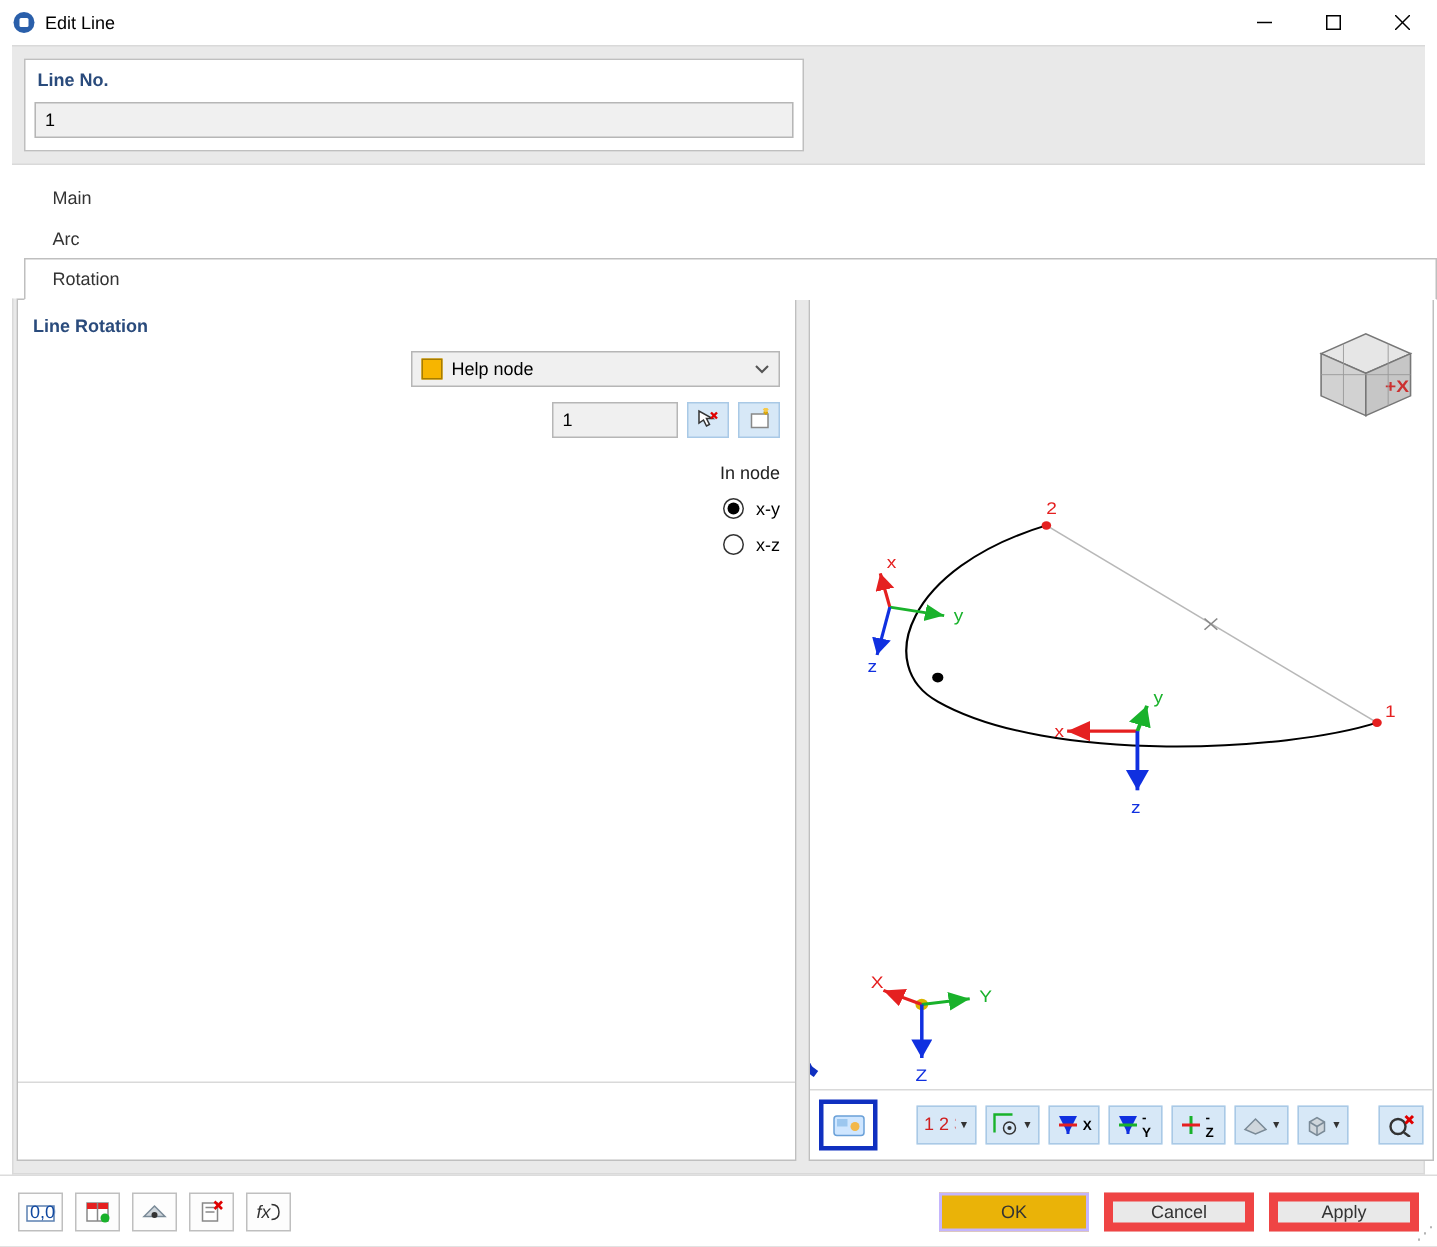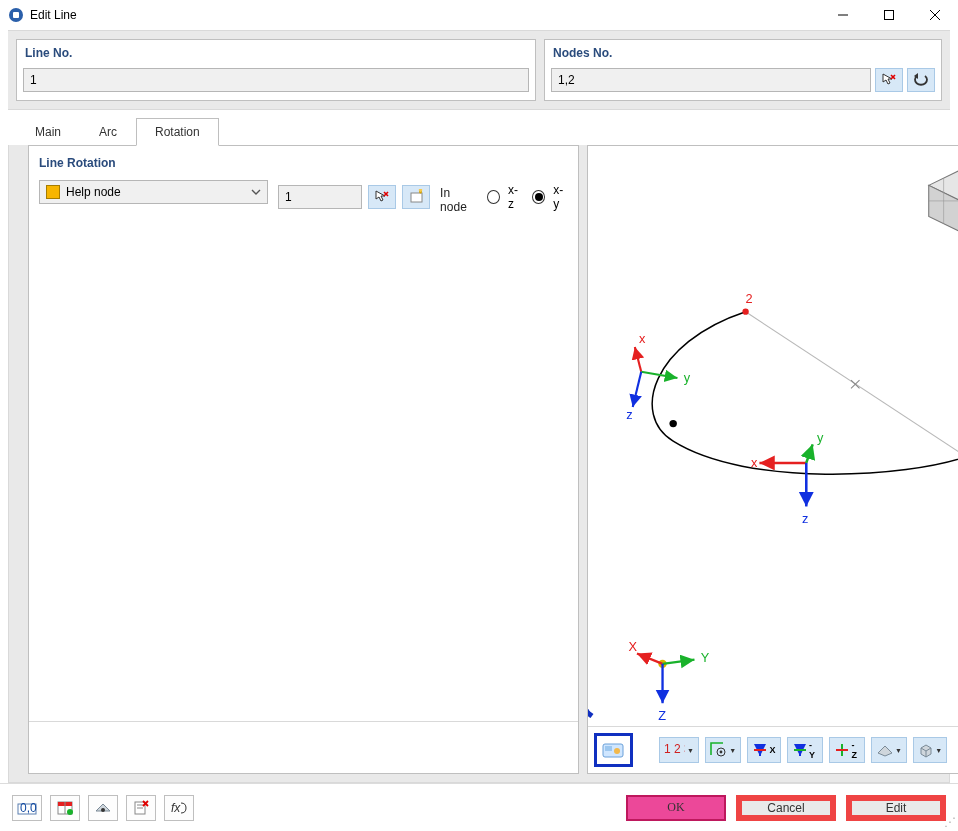--- a/index.html
+++ b/index.html
@@ -7,40 +7,40 @@
   .window { width: 958px; height: 831px; background: #fff; display: flex; flex-direction: column; }
 
   
   .titlebar { height: 30px; display: flex; align-items: center; padding: 0 0 0 8px; }
   .titlebar .icon { width: 16px; height: 16px; margin-right: 6px; }
   .titlebar .title { flex: 1; font-size: 12px; color: #000; }
   .titlebar .winbtns { display: flex; height: 100%; }
   .titlebar .winbtn { width: 46px; display: flex; align-items: center; justify-content: center; color: #000; }
 
   
-  .toprow { display: flex; gap: 8px; padding: 8px; background: #e9e9e9; border: 1px solid #d9d9d9; border-left: none; border-right: none; margin: 0 8px; }
+  .toprow { display: flex; gap: 22px; padding: 8px; background: #e9e9e9; border: 1px solid #d9d9d9; border-left: none; border-right: none; margin: 0 8px; }
   .pane { background: #fff; border: 1px solid #bfbfbf; flex: 1; min-width: 0; }
   .pane.left { flex: 0 0 520px; }
   .pane .pane-title { color: #2a4b7c; font-weight: 600; padding: 6px 8px 4px; }
   .pane .pane-row { display: flex; align-items: center; padding: 4px 6px 8px; gap: 4px; }
   .pane input.inline { flex: 1; height: 24px; border: 1px solid #b6b6b6; background: #f0f0f0; padding: 0 6px; }
   .iconbtn { width: 28px; height: 24px; display: flex; align-items: center; justify-content: center; border: 1px solid #a9c9e6; background: #d7e8f7; }
 
   
-  .tabbar { display: flex; margin: 8px 0 0 16px; }
+  .tabbar { display: flex; margin: 8px 0 0 16px; flex-direction: column; }
   .tab { padding: 6px 18px; color: #333; border: 1px solid transparent; border-bottom: none; background: transparent; }
   .tab.active { background: #fff; border: 1px solid #bfbfbf; border-bottom: 1px solid #fff; position: relative; z-index: 2; }
 
   
   .midrow { display: flex; gap: 8px; margin: -1px 8px 0 8px; flex: 1; min-height: 0; background: #e9e9e9; border: 1px solid #d9d9d9; border-top: none; padding: 0 0 8px 0; }
   .leftpanel, .rightpanel { background: #fff; border: 1px solid #bfbfbf; display: flex; flex-direction: column; }
-  .leftpanel { flex: 0 0 520px; margin-left: 19px; }
+  .leftpanel { flex: 0 0 520px; margin-left: 2px; }
   .rightpanel { flex: 1; margin-right: 8px; position: relative; }
   .section-title { color: #2a4b7c; font-weight: 600; padding: 10px 10px 6px; }
-  .formstack { padding: 4px 10px 10px; display: flex; flex-direction: row; gap: 10px; }
+  .formstack { padding: 4px 10px 10px; display: flex; flex-direction: column; gap: 10px; align-items: flex-end; }
   .select { height: 24px; border: 1px solid #b6b6b6; background: #f0f0f0; display: flex; align-items: center; padding: 0 6px; gap: 6px; width: 246px; position: relative; }
   .select .swatch { width: 14px; height: 14px; background: #f7b500; border: 1px solid #a67c00; }
   .select .chev { margin-left: auto; color: #666; }
   .fieldlabel { color: #222; }
   .hrow { display: flex; align-items: center; gap: 6px; }
   .smallinput { width: 84px; height: 24px; border: 1px solid #b6b6b6; background: #f0f0f0; padding: 0 6px; }
   .radio-row { display: flex; align-items: center; gap: 8px; }
   .radio { width: 14px; height: 14px; border: 1px solid #333; border-radius: 50%; display: inline-flex; align-items: center; justify-content: center; }
   .radio.checked::after { content: ""; width: 8px; height: 8px; background: #000; border-radius: 50%; }
   .leftpanel .spacer { flex: 1; }
@@ -52,21 +52,21 @@
   .tbtn { height: 26px; min-width: 30px; padding: 0 4px; display: flex; align-items: center; justify-content: center; border: 1px solid #a9c9e6; background: #d7e8f7; gap: 2px; }
   .tbtn.highlight { border: 3px solid #1030c0; background: #fff; width: 40px; height: 34px; }
   .tbtn .drop { font-size: 7px; color: #333; }
 
   
   .dlgbuttons { height: 48px; display: flex; align-items: center; padding: 0 12px; gap: 10px; border-top: 1px solid #dcdcdc; }
   .dlgbuttons .lefticons { display: flex; gap: 8px; }
   .dlgbuttons .lefticons .lbtn { width: 30px; height: 26px; border: 1px solid #bfbfbf; display: flex; align-items: center; justify-content: center; background: #fdfdfd; }
   .dlgbuttons .stretch { flex: 1; }
   .dlgbtn { width: 100px; height: 26px; border: 6px solid #ef4444; background: #e9e9e9; display: flex; align-items: center; justify-content: center; color: #333; }
-  .dlgbtn.primary { border: 2px solid #be185d; background: #ec4899; font-family: Liberation Serif, serif; }
+  .dlgbtn.primary { border: 2px solid #c4b5fd; background: #eab308; }
 
   
   .grip { position: absolute; right: 2px; bottom: 2px; color: #b0b0b0; font-size: 12px; }
 
   svg { display: block; }
 </style>
 </head>
 <body>
 <div class="window">
 
@@ -98,39 +98,20 @@
   </div>
 </div>
 
 <div class="toprow">
   <div class="pane left">
     <div class="pane-title">Line No.</div>
     <div class="pane-row">
       <input class="inline" value="1" style="">
     </div>
   </div>
-  <div class="pane">
-    <div class="pane-title">Nodes No.</div>
-    <div class="pane-row">
-      <input class="inline" value="1,2" style="">
-      <div class="iconbtn">
-        <svg width="16" height="16">
-              <path d="M2 2 L2 10 L5 8 L7 12 L9 11 L7 7 L11 7 Z" fill="#fff" stroke="#333"></path>
-              <line x1="10" y1="3" x2="14" y2="7" stroke="#e00000" stroke-width="1.6"></line>
-              <line x1="14" y1="3" x2="10" y2="7" stroke="#e00000" stroke-width="1.6"></line>
-            </svg>
-      </div>
-      <div class="iconbtn">
-        <svg width="16" height="16">
-              <path d="M12 4 A6 5 0 1 1 4 4" fill="none" stroke="#333" stroke-width="1.8"></path>
-              <path d="M1 4 L5 1 L5 7 Z" fill="#333"></path>
-            </svg>
-      </div>
-    </div>
-  </div>
 </div>
 
 <div class="tabbar">
   <div class="tab">Main</div>
   <div class="tab">Arc</div>
   <div class="tab active">Rotation</div>
 </div>
 
 <div class="midrow">
 
@@ -164,26 +145,26 @@
                 <polygon points="11,1 14,1 12.5,-1 " fill="#f7c948"></polygon>
                 <polygon points="11,1 14,1 12.5,3 " fill="#f7c948"></polygon>
                 <polygon points="12.5,-1 12.5,3 10.5,1" fill="#f7c948"></polygon>
                 <polygon points="12.5,-1 12.5,3 14.5,1" fill="#f7c948"></polygon>
               </svg>
         </div>
       </div>
 
       <div class="fieldlabel" style="margin-top:6px;">In node</div>
       <div class="radio-row">
+        <span class="radio checked"></span>
+        <span>x-y</span>
+      </div>
+      <div class="radio-row">
         <span class="radio"></span>
         <span>x-z</span>
-      </div>
-      <div class="radio-row">
-        <span class="radio checked"></span>
-        <span>x-y</span>
       </div>
     </div>
     <div class="spacer"></div>
     <div class="left-bottom"></div>
   </div>
 
   <div class="rightpanel">
     <div class="preview-body">
       <svg width="100%" height="100%" viewBox="0 0 390 560" preserveAspectRatio="none">
         <defs>
@@ -370,17 +351,17 @@
     <div class="lbtn">
           <svg width="20" height="16">
             <text x="2" y="12" font-size="11" font-style="italic" fill="#333">fx</text>
             <path d="M12 3 Q17 3 17 8 Q17 13 12 13" fill="none" stroke="#333"></path>
           </svg>
         </div>
   </div>
   <div class="stretch"></div>
   <div class="dlgbtn primary">OK</div>
   <div class="dlgbtn">Cancel</div>
-  <div class="dlgbtn">Edit</div>
+  <div class="dlgbtn">Apply</div>
   <span class="grip">⋰</span>
 </div>
 
 </div>
 
 </body></html>

